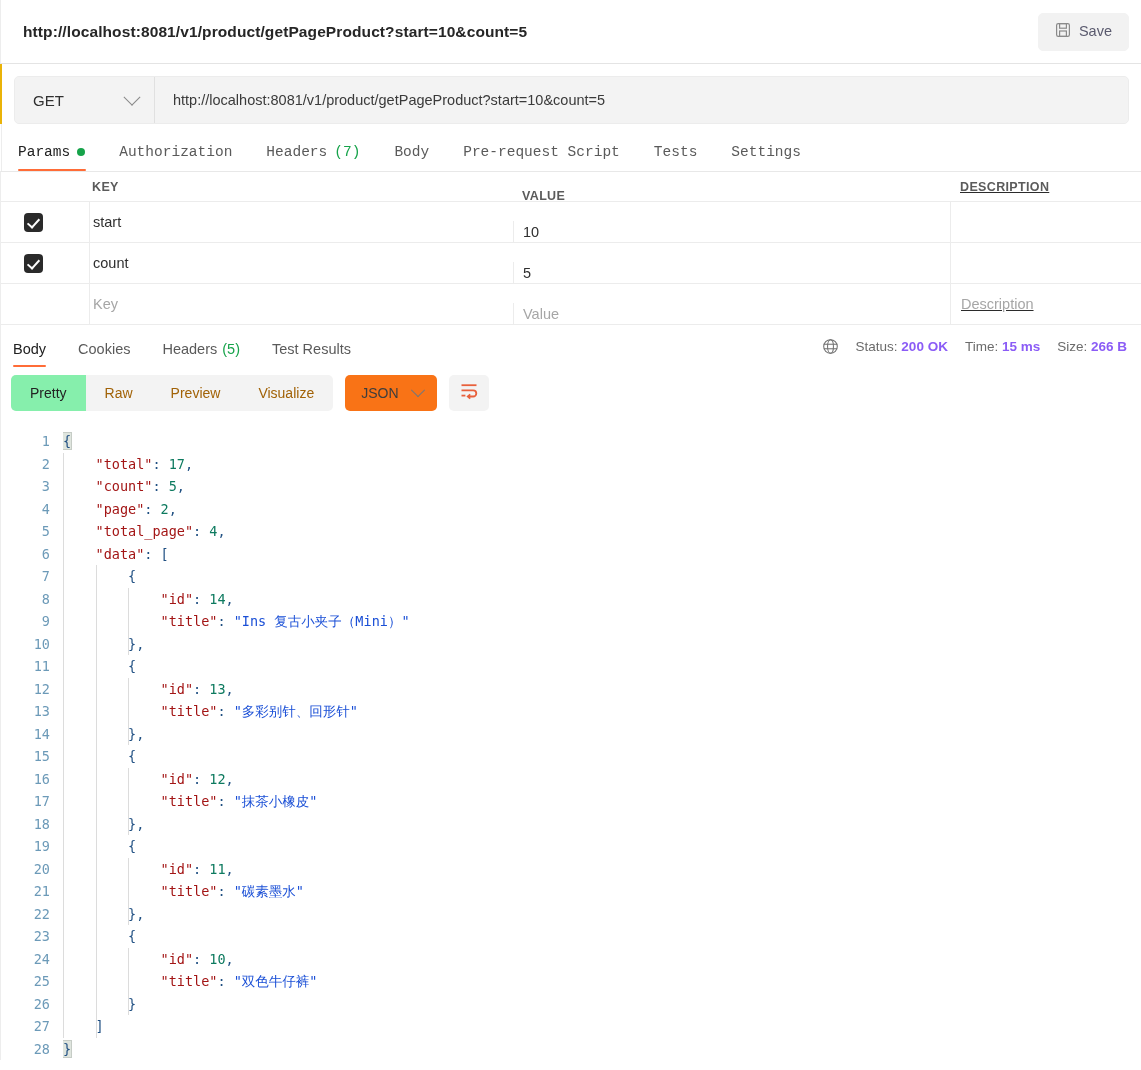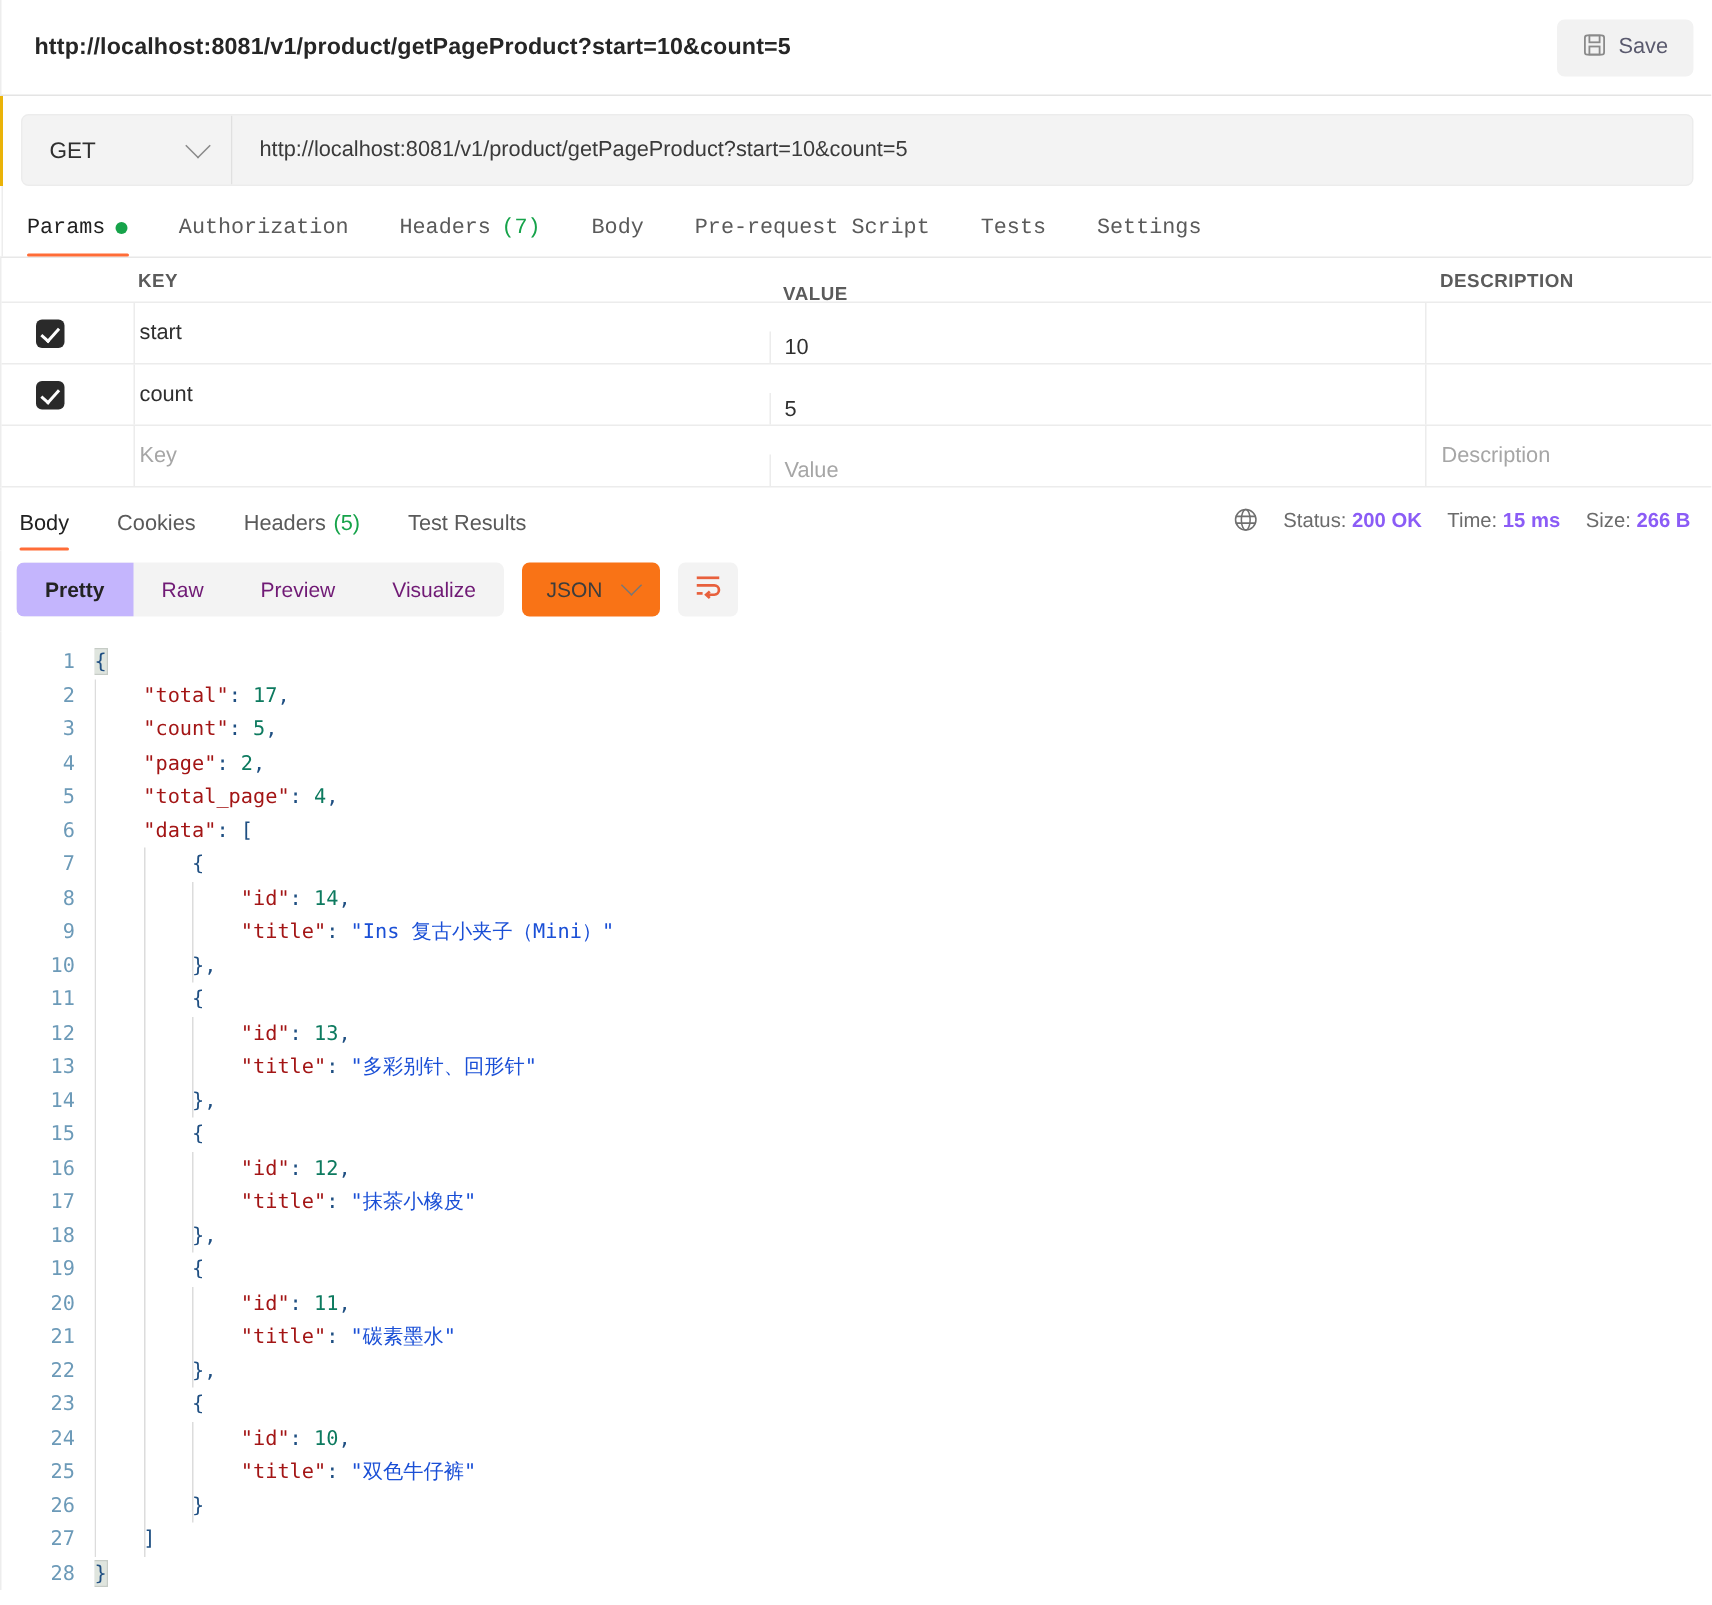--- a/index.html
+++ b/index.html
@@ -136,21 +136,21 @@
     gap: 24px;
   }
   .prow.head { height: 30px; border-bottom: 1px solid #ececec; }
   .c-check {
     width: 64px;
     display: flex; align-items: center; justify-content: center;
     align-self: stretch;
   }
   .c-key   { width: 400px; padding-left: 3px; border-left: 1px solid #ececec; align-self: stretch; display:flex; align-items:center; }
   .c-val   { width: 413px; padding-left: 9px; border-left: 1px solid #ececec; align-self: stretch; display:flex; align-items:center;margin-top:19px; }
-  .c-desc  { flex: 1;      padding-left: 10px; border-left: 1px solid #ececec; align-self: stretch; display:flex; align-items:center; }
+  .c-desc  { flex: 1;      padding-left: 10px; border-left: 1px solid #ececec; align-self: stretch; display:flex; align-items:center;text-decoration:underline; }
   .prow.head .c-key, .prow.head .c-val, .prow.head .c-desc { border-left: none; }
   .col-h {
     font-size: 12.5px;
     font-weight: bold;
     letter-spacing: .35px;
     color: #5b5b5b;
   }
   .cell-txt { font-size: 14.5px; color: #2f2f2f; }
   .cell-ph  { font-size: 14.5px; color: #a6a6a6; }
   .cbox {
@@ -214,25 +214,25 @@
     display: flex;
     background: #f3f3f3;
     border-radius: 5px;
     height: 36px;
     overflow: hidden;
   }
   .seg-item {
     display: flex; align-items: center;
     padding: 0 19px;
     font-size: 14px;
-    color: #701a75;
+    color: #a16207;
     cursor: pointer;
     white-space: nowrap;
   }
-  .seg-item.active { background: #c4b5fd; color: #232323; font-weight: bold; }
+  .seg-item.active { background: #86efac; color: #232323; }
   .fmt {
     display: flex; align-items: center; gap: 14px;
     background: #f97316;
     border-radius: 5px;
     height: 36px;
     padding: 0 14px 0 16px;
     font-size: 14px;
     color: #3d3d3d;
     cursor: pointer;
   }

